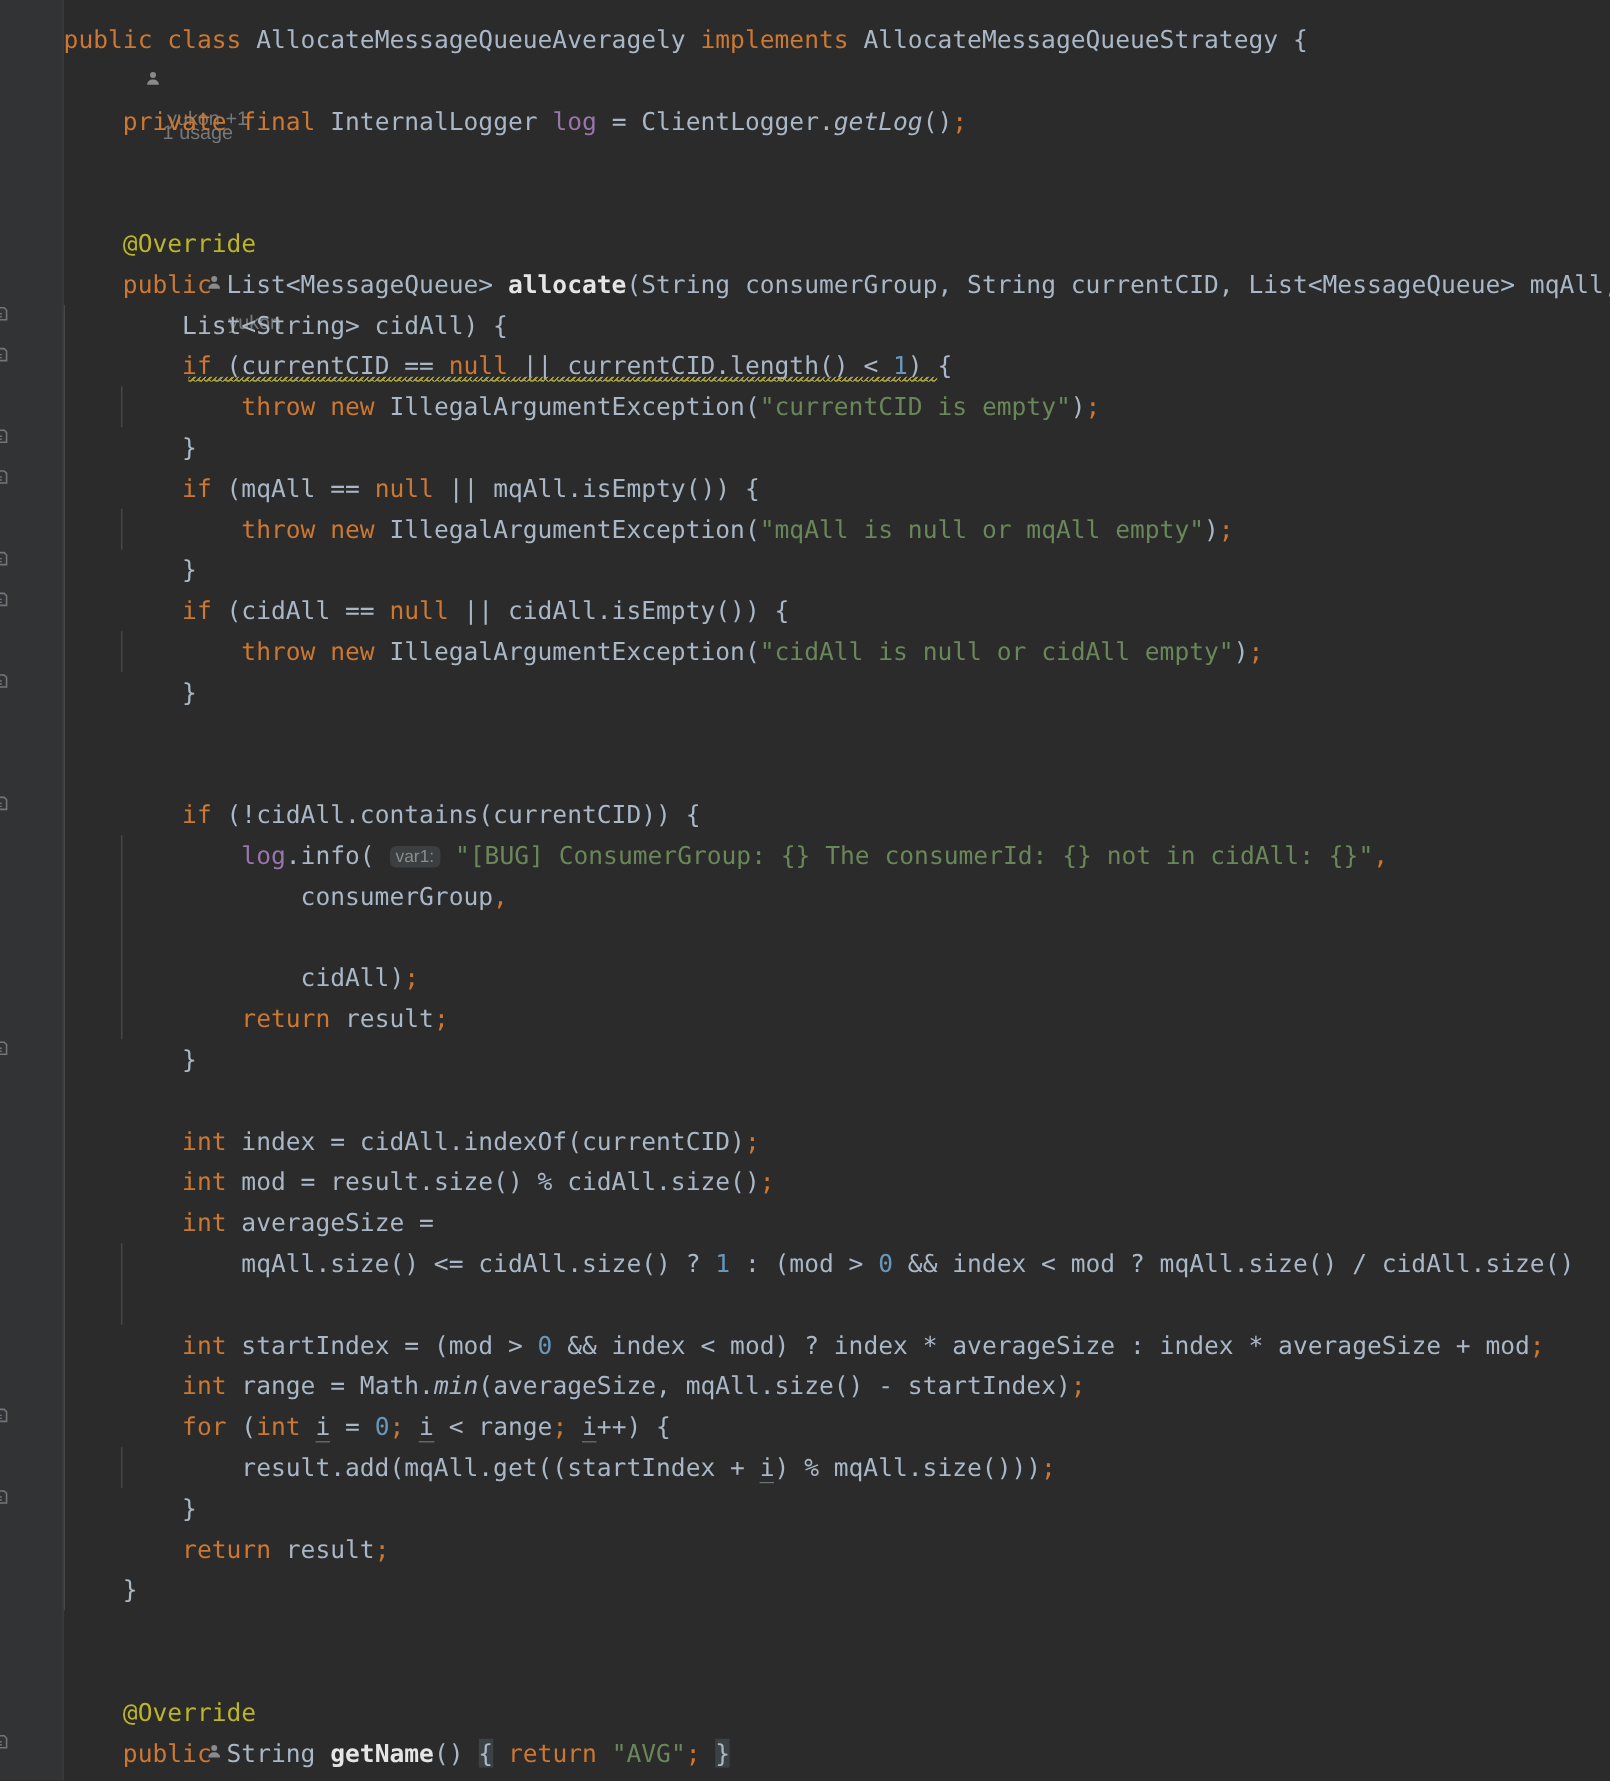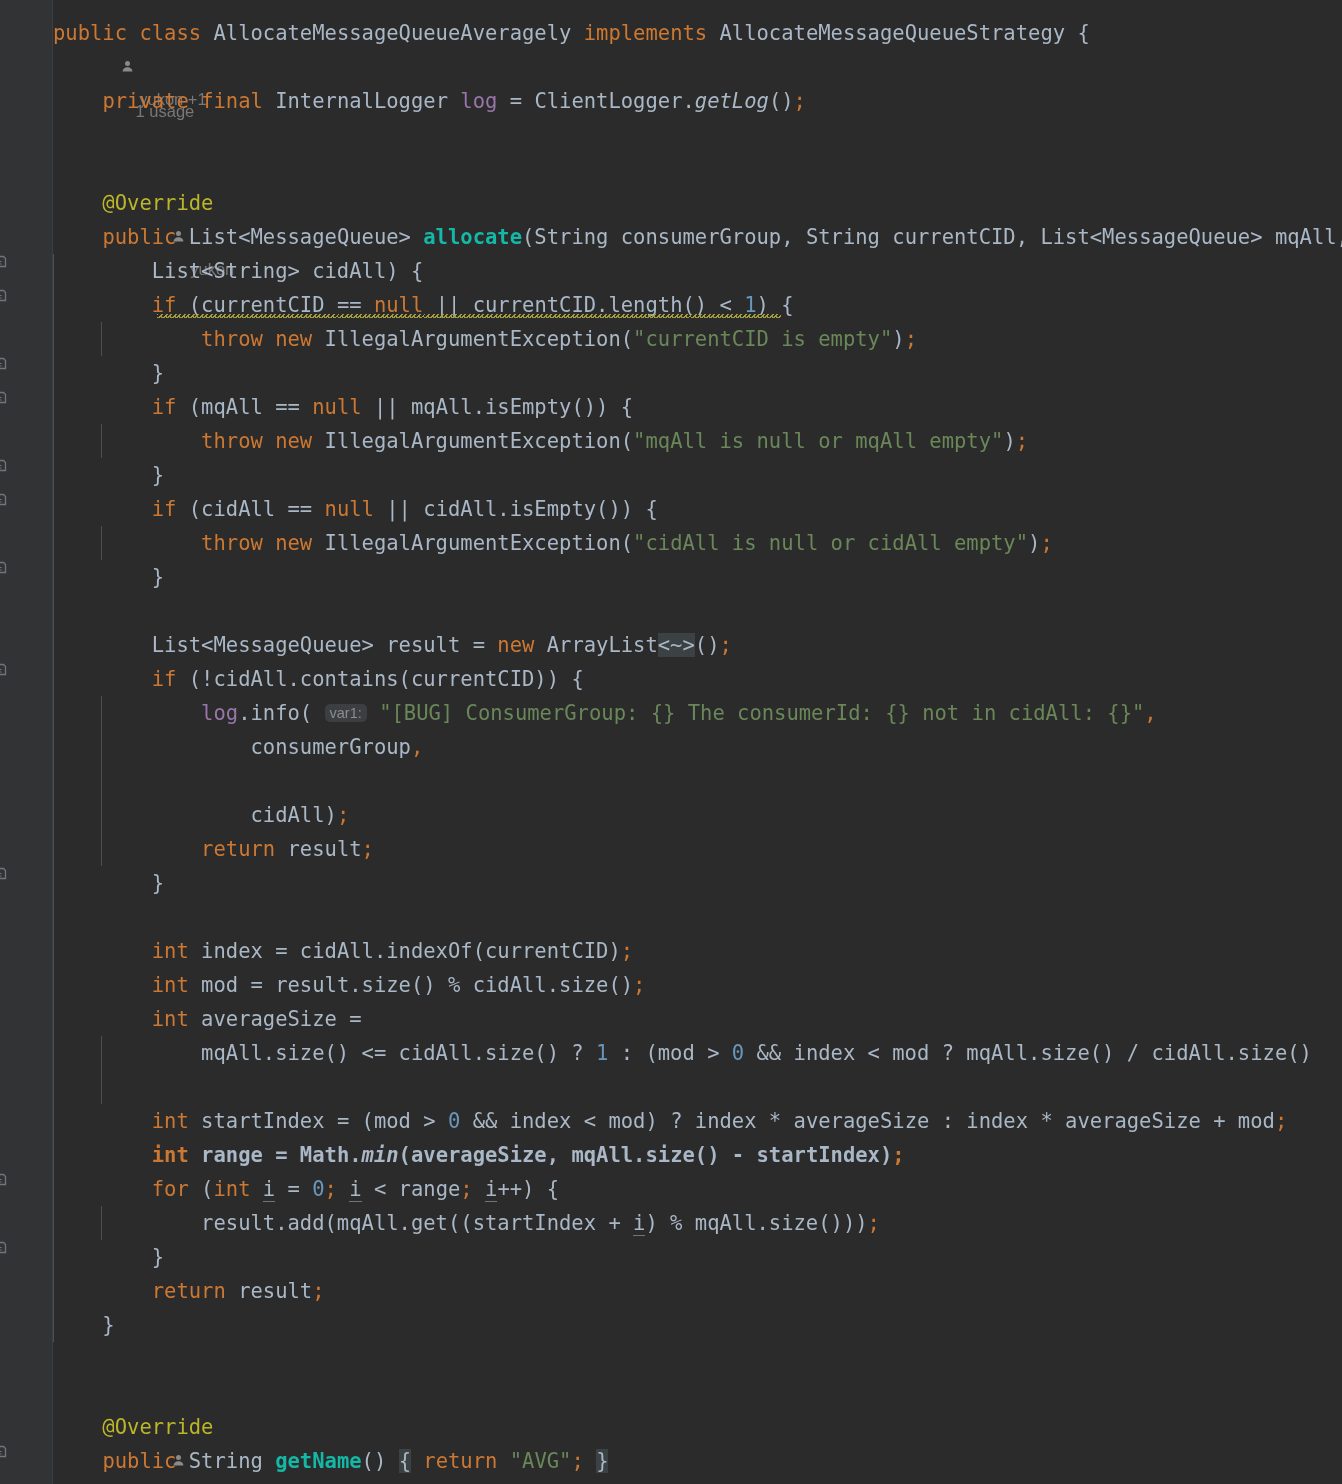--- a/index.html
+++ b/index.html
@@ -81,21 +81,21 @@
     vertical-align: -2px;
     margin-right: 5px;
   }
 
   
   .kw   { color: #cc7832; }
   .str  { color: #6a8759; }
   .num  { color: #6897bb; }
   .anno { color: #bbb529; }
   .fld  { color: #9876aa; }
-  .mdecl{ color: #14b8a6; font-weight: bold; margin-top: 40px; }
+  .mdecl{ color: #e5e5e5; font-weight: bold; margin-top: 40px; }
   .stat { color: #a9b7c6; font-style: italic; }
   .plain{ color: #a9b7c6; }
   .semi { color: #cc7832; }
 
   
   .inlay {
     background: #3b3f41;
     color: #8c8c8c;
     font-size: 14.5px;
     font-family: "Liberation Sans", sans-serif;
@@ -255,34 +255,33 @@
       <div class="squiggle" style="left: 104px; width: 624px; top: 314px;"></div>
       <div class="line" style="top: 322px;"><span class="plain">            </span><span class="kw">throw</span><span class="plain"> </span><span class="kw">new</span><span class="plain"> IllegalArgumentException(</span><span class="str">"currentCID is empty"</span><span class="plain">)</span><span class="semi">;</span></div>
       <div class="line" style="top: 356px;"><span class="plain">        }</span></div>
       <div class="line" style="top: 390px;"><span class="plain">        </span><span class="kw">if</span><span class="plain"> (mqAll == </span><span class="kw">null</span><span class="plain"> || mqAll.isEmpty()) {</span></div>
       <div class="line" style="top: 424px;"><span class="plain">            </span><span class="kw">throw</span><span class="plain"> </span><span class="kw">new</span><span class="plain"> IllegalArgumentException(</span><span class="str">"mqAll is null or mqAll empty"</span><span class="plain">)</span><span class="semi">;</span></div>
       <div class="line" style="top: 458px;"><span class="plain">        }</span></div>
       <div class="line" style="top: 492px;"><span class="plain">        </span><span class="kw">if</span><span class="plain"> (cidAll == </span><span class="kw">null</span><span class="plain"> || cidAll.isEmpty()) {</span></div>
       <div class="line" style="top: 526px;"><span class="plain">            </span><span class="kw">throw</span><span class="plain"> </span><span class="kw">new</span><span class="plain"> IllegalArgumentException(</span><span class="str">"cidAll is null or cidAll empty"</span><span class="plain">)</span><span class="semi">;</span></div>
       <div class="line" style="top: 560px;"><span class="plain">        }</span></div>
       <div class="line" style="top: 594px;"><span class="plain"></span></div>
-      <div class="line" style="top: 628px;"><span class="plain">        List&lt;MessageQueue&gt; result = </span><span class="kw">new</span><span class="plain"> ArrayList</span><span class="fold">&lt;~&gt;</span><span class="plain">()</span><span class="semi">;</span></div>
       <div class="line" style="top: 662px;"><span class="plain">        </span><span class="kw">if</span><span class="plain"> (!cidAll.contains(currentCID)) {</span></div>
       <div class="line" style="top: 696px;"><span class="plain">            </span><span class="fld">log</span><span class="plain">.info( </span><span class="inlay">var1:</span><span class="plain"> </span><span class="str">"[BUG] ConsumerGroup: {} The consumerId: {} not in cidAll: {}"</span><span class="semi">,</span></div>
       <div class="line" style="top: 730px;"><span class="plain">                consumerGroup</span><span class="semi">,</span></div>
       <div class="line" style="top: 798px;"><span class="plain">                cidAll)</span><span class="semi">;</span></div>
       <div class="line" style="top: 832px;"><span class="plain">            </span><span class="kw">return</span><span class="plain"> result</span><span class="semi">;</span></div>
       <div class="line" style="top: 866px;"><span class="plain">        }</span></div>
       <div class="line" style="top: 900px;"><span class="plain"></span></div>
       <div class="line" style="top: 934px;"><span class="plain">        </span><span class="kw">int</span><span class="plain"> index = cidAll.indexOf(currentCID)</span><span class="semi">;</span></div>
       <div class="line" style="top: 968px;"><span class="plain">        </span><span class="kw">int</span><span class="plain"> mod = result.size() % cidAll.size()</span><span class="semi">;</span></div>
       <div class="line" style="top: 1002px;"><span class="plain">        </span><span class="kw">int</span><span class="plain"> averageSize =</span></div>
       <div class="line" style="top: 1036px;"><span class="plain">            mqAll.size() &lt;= cidAll.size() ? </span><span class="num">1</span><span class="plain"> : (mod &gt; </span><span class="num">0</span><span class="plain"> &amp;&amp; index &lt; mod ? mqAll.size() / cidAll.size()</span></div>
       <div class="line" style="top: 1104px;"><span class="plain">        </span><span class="kw">int</span><span class="plain"> startIndex = (mod &gt; </span><span class="num">0</span><span class="plain"> &amp;&amp; index &lt; mod) ? index * averageSize : index * averageSize + mod</span><span class="semi">;</span></div>
-      <div class="line" style="top: 1138px; font-weight: bold;"><span class="plain">        </span><span class="kw">int</span><span class="plain"> range = Math.</span><span class="stat">min</span><span class="plain">(averageSize, mqAll.size() - startIndex)</span><span class="semi">;</span></div>
+      <div class="line" style="top: 1138px;"><span class="plain">        </span><span class="kw">int</span><span class="plain"> range = Math.</span><span class="stat">min</span><span class="plain">(averageSize, mqAll.size() - startIndex)</span><span class="semi">;</span></div>
       <div class="line" style="top: 1172px;"><span class="plain">        </span><span class="kw">for</span><span class="plain"> (</span><span class="kw">int</span><span class="plain"> </span><span class="uline">i</span><span class="plain"> = </span><span class="num">0</span><span class="semi">;</span><span class="plain"> </span><span class="uline">i</span><span class="plain"> &lt; range</span><span class="semi">;</span><span class="plain"> </span><span class="uline">i</span><span class="plain">++) {</span></div>
       <div class="line" style="top: 1206px;"><span class="plain">            result.add(mqAll.get((startIndex + </span><span class="uline">i</span><span class="plain">) % mqAll.size()))</span><span class="semi">;</span></div>
       <div class="line" style="top: 1240px;"><span class="plain">        }</span></div>
       <div class="line" style="top: 1274px;"><span class="plain">        </span><span class="kw">return</span><span class="plain"> result</span><span class="semi">;</span></div>
       <div class="line" style="top: 1308px;"><span class="plain">    }</span></div>
       <div class="line" style="top: 1342px;"><span class="plain"></span></div>
       <div class="line" style="top: 1410px;"><span class="anno">    @Override</span></div>
       <div class="line" style="top: 1444px;"><span class="plain">    </span><span class="kw">public</span><span class="plain"> String </span><span class="mdecl">getName</span><span class="plain">() </span><span class="fold">{</span><span class="plain"> </span><span class="kw">return</span><span class="plain"> </span><span class="str">"AVG"</span><span class="semi">;</span><span class="plain"> </span><span class="fold">}</span></div>
       <div class="indent-guide" style="left: 0px; top: 254px; height: 1088px;"></div>
       <div class="indent-guide" style="left: 48px; top: 322px; height: 34px;"></div>

